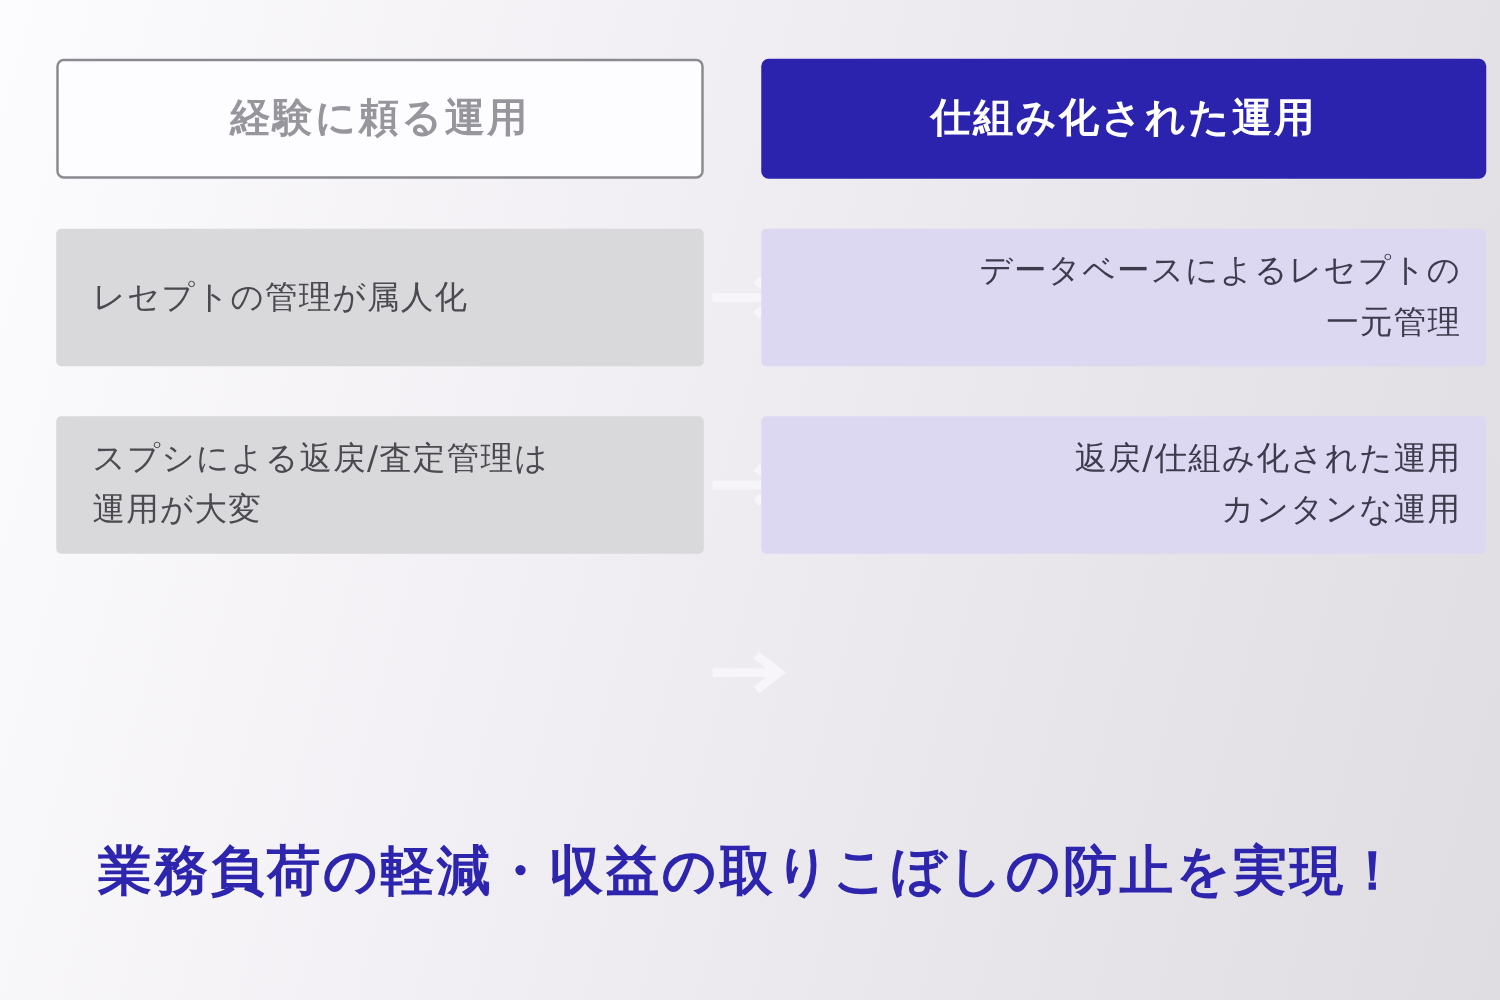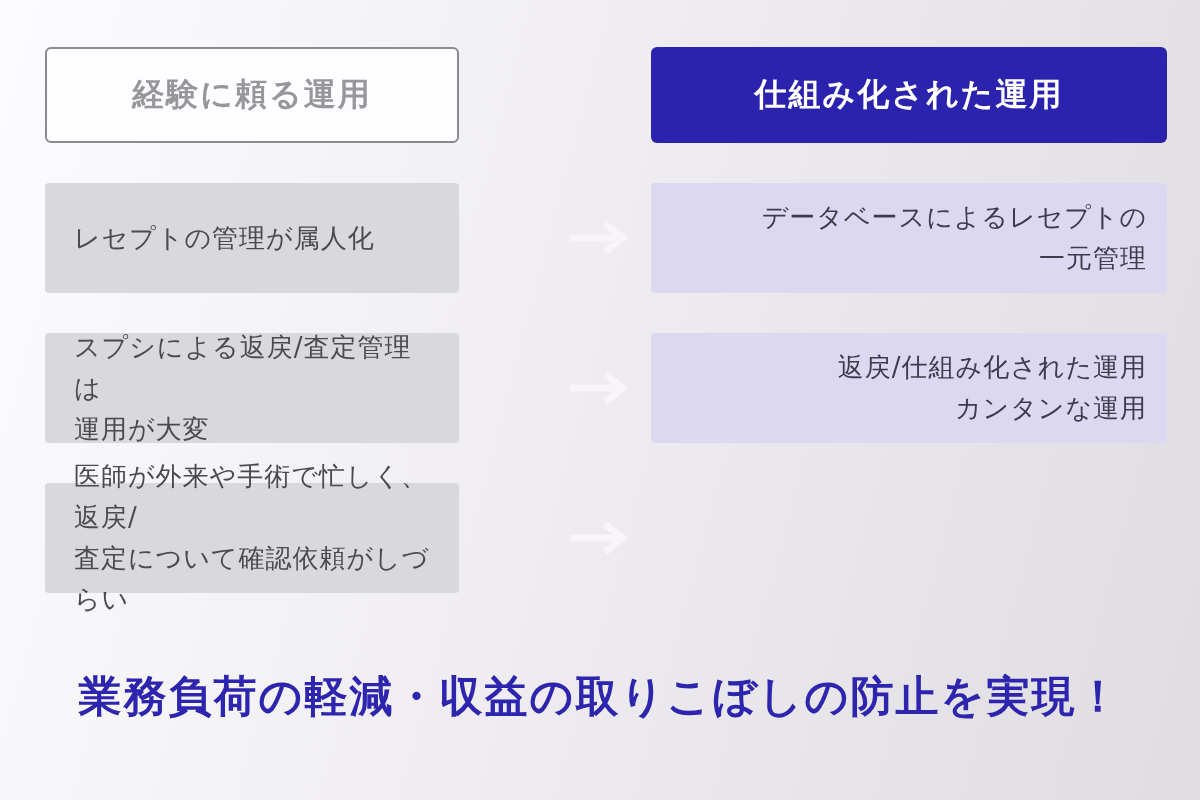--- a/index.html
+++ b/index.html
@@ -3,22 +3,22 @@
 <meta charset="utf-8">
 <style>
   html,body{margin:0;padding:0;}
   .canvas{
     position:relative;
     width:1200px;height:800px;
     overflow:hidden;
     background:linear-gradient(105deg,#fcfbfd 0%,#f1eff3 40%,#e6e4e8 75%,#dfdde2 100%);
     font-family:"DejaVu Sans","Liberation Sans",sans-serif;
   }
-  .col-left{position:absolute;left:45px;width:414px;box-sizing:border-box;}
-  .col-right{position:absolute;left:651px;width:516px;box-sizing:border-box;}
+  .col-left{position:absolute;left:45px;width:518px;box-sizing:border-box;}
+  .col-right{position:absolute;left:609px;width:580px;box-sizing:border-box;}
 
   .hdr{
     height:96px;top:47px;
     display:flex;align-items:center;justify-content:center;
     font-size:32px;font-weight:bold;letter-spacing:2px;
     border-radius:6px;box-sizing:border-box;
   }
   .hdr-left{
     background:#fdfcfe;
     border:2px solid #8b8a90;
@@ -76,22 +76,20 @@
   <div class="col-left box box-problem row2">スプシによる返戻/査定管理は
 運用が大変</div>
   <div class="arrow arrow-2">
     <svg width="66" height="38" viewBox="0 0 66 38">
       <path d="M3 19 H50 M38 5 L56 19 L38 33" stroke="#f7f5fa" stroke-width="7" fill="none" stroke-linejoin="miter" stroke-linecap="butt"></path>
     </svg>
   </div>
   <div class="col-right box box-solution row2">返戻/仕組み化された運用
 カンタンな運用</div>
 
-  <div class="col-left box box-problem row3">医師が外来や手術で忙しく、返戻/
-査定について確認依頼がしづらい</div>
   <div class="arrow arrow-3">
     <svg width="66" height="38" viewBox="0 0 66 38">
       <path d="M3 19 H50 M38 5 L56 19 L38 33" stroke="#f7f5fa" stroke-width="7" fill="none" stroke-linejoin="miter" stroke-linecap="butt"></path>
     </svg>
   </div>
 
   <div class="headline">業務負荷の軽減・収益の取りこぼしの防止を実現！</div>
 
 </div>
 

